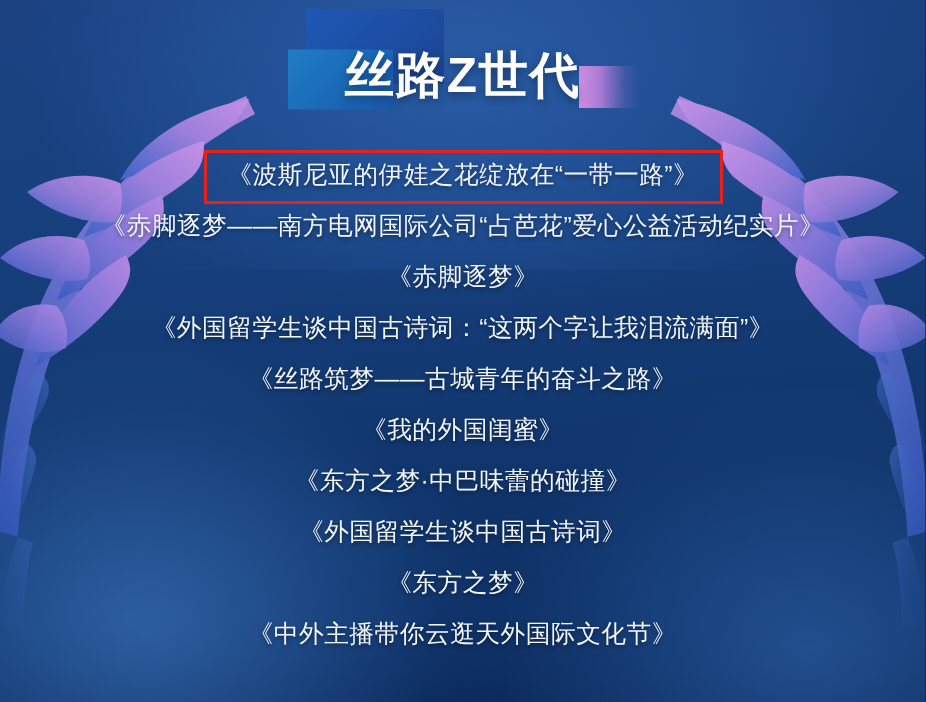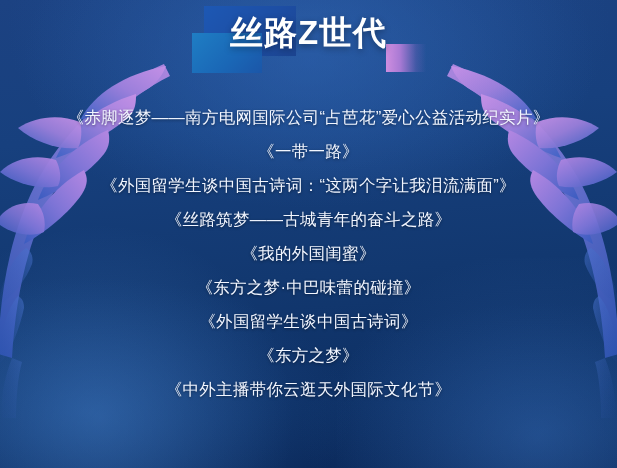--- a/index.html
+++ b/index.html
@@ -55,21 +55,21 @@
     background: linear-gradient(135deg, #1f7ec4 0%, #1a67b6 60%, #1b56a8 100%);
   }
   .deco-block-purple {
     left: 386px; top: 44px;
     width: 40px; height: 28px;
     background: linear-gradient(90deg, #cf8ee0 0%, #a97ad4 35%, rgba(120,100,190,0.35) 75%, rgba(60,90,170,0) 100%);
   }
 
   .title {
     position: absolute;
-    left: 0; right: 0; top: 11px;
+    left: 0; right: 0; top: 28px;
     text-align: center;
     color: #ffffff;
     font-size: 33px;
     font-weight: bold;
     letter-spacing: 1px;
     line-height: 44px;
     text-shadow: 0 2px 6px rgba(0,0,0,0.35);
   }
 
   
@@ -169,22 +169,23 @@
       <path d="M42 146 C24 142 8 150 0 164 C14 176 34 180 48 174 C50 164 48 154 42 146 Z" fill="url(#leafB)" opacity="0.9"></path>
       <path d="M30 190 C16 200 6 222 2 248 C16 240 30 222 36 206 C38 198 34 192 30 190 Z" fill="url(#fadeG)"></path>
       <path d="M22 238 C10 252 4 278 4 306 C16 292 24 268 28 250 C28 244 26 240 22 238 Z" fill="url(#fadeG)"></path>
       <path d="M16 300 C8 320 4 344 6 360 L20 360 C20 340 22 318 26 304 Z" fill="url(#fadeG)" opacity="0.6"></path>
     </svg>
   </div>
 
   <div class="title">丝路Z世代</div>
 
   <div class="list" id="list-root">
+      <div class="list-item highlighted"><span class="hl-text">《波斯尼亚的伊娃之花绽放在“一带一路”》</span></div>
       <div class="list-item"><span>《赤脚逐梦——南方电网国际公司“占芭花”爱心公益活动纪实片》</span></div>
-      <div class="list-item"><span>《一带一路》</span></div>
+      <div class="list-item"><span>《赤脚逐梦》</span></div>
       <div class="list-item"><span>《外国留学生谈中国古诗词：“这两个字让我泪流满面”》</span></div>
       <div class="list-item"><span>《丝路筑梦——古城青年的奋斗之路》</span></div>
       <div class="list-item"><span>《我的外国闺蜜》</span></div>
       <div class="list-item"><span>《东方之梦·中巴味蕾的碰撞》</span></div>
       <div class="list-item"><span>《外国留学生谈中国古诗词》</span></div>
       <div class="list-item"><span>《东方之梦》</span></div>
       <div class="list-item"><span>《中外主播带你云逛天外国际文化节》</span></div>
     </div>
 
 </div>

